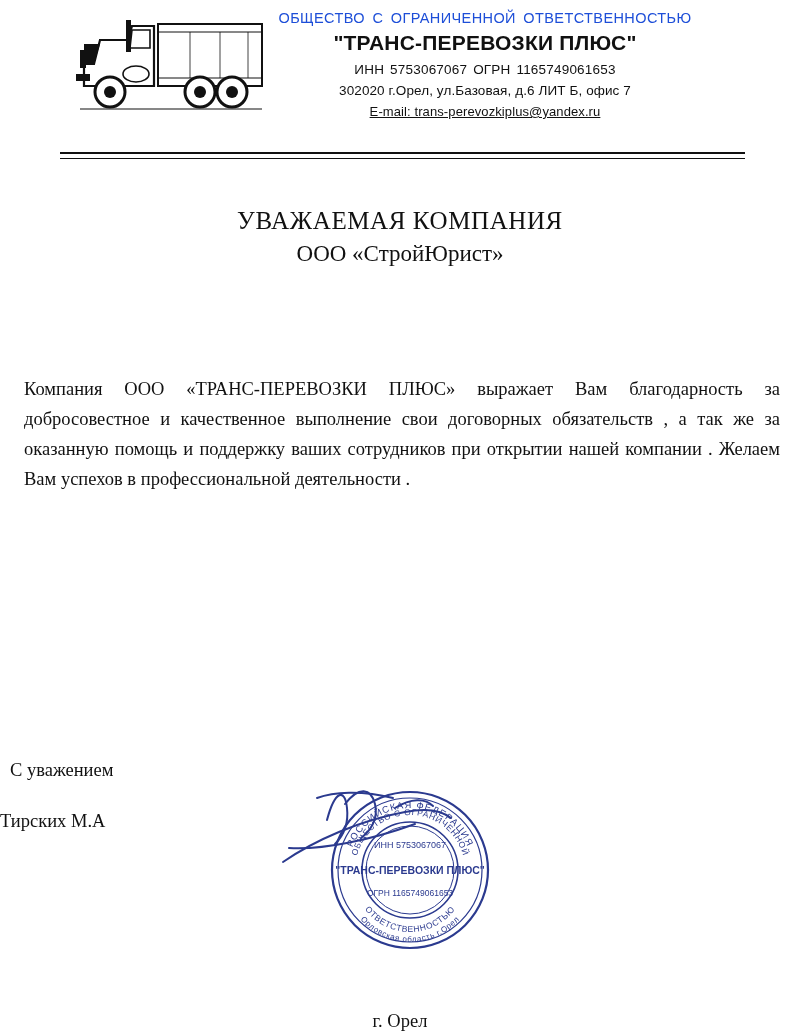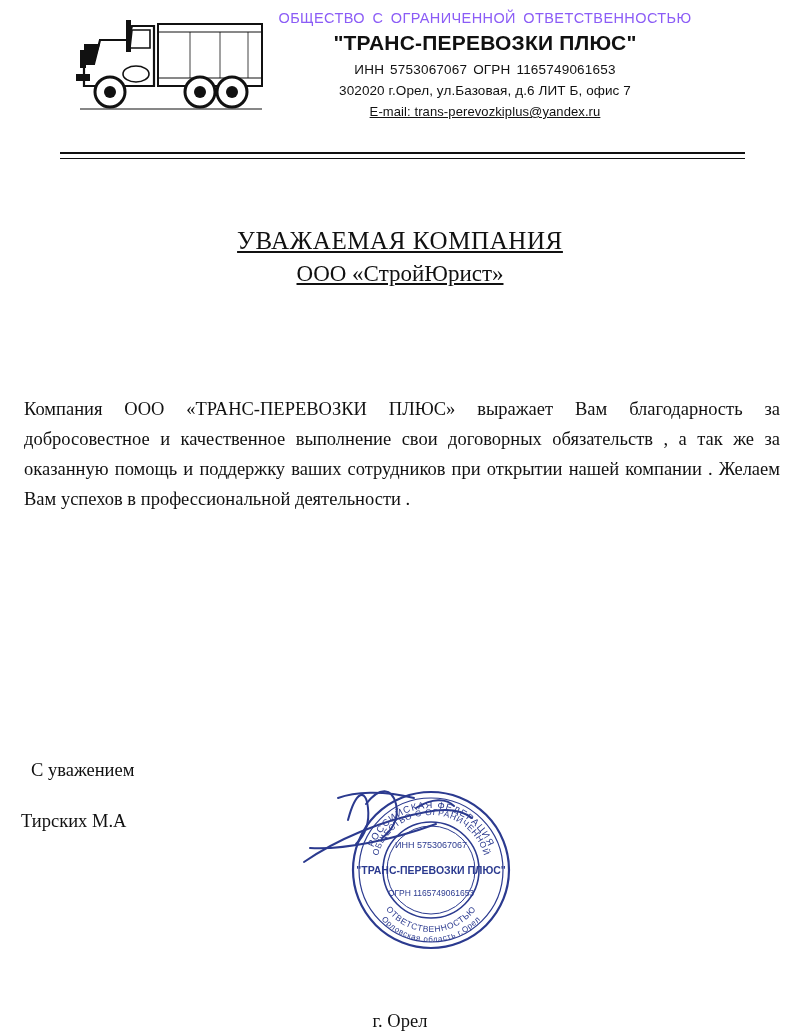--- a/index.html
+++ b/index.html
@@ -34,21 +34,21 @@
   .company-block {
     flex: 1 1 auto;
     text-align: center;
     padding-right: 60px;
     padding-top: 4px;
     font-family: "Liberation Sans", sans-serif;
   }
   .company-line1 {
     font-size: 14.5px;
     letter-spacing: 0.4px;
-    color: #8b5cf6;
+    color: #1d4ed8;
     word-spacing: 3px;
     margin-bottom: 5px;
   }
   .company-name {
     font-size: 21px;
     font-weight: bold;
     letter-spacing: 0.2px;
     margin-bottom: 7px;
   }
   .company-reg {
@@ -79,22 +79,21 @@
     margin-bottom: 4px;
   }
   .rule-thin {
     height: 1px;
     background: #111;
   }
 
   
   .addressee {
     text-align: center;
-    margin-top: 68px;
-    text-decoration: underline;
+    margin-top: 48px;
   }
   .addressee-title {
     font-size: 25px;
     letter-spacing: 0.6px;
   }
   .addressee-org {
     font-size: 23px;
     margin-top: 6px;
   }
 
@@ -106,21 +105,20 @@
     text-align: justify;
   }
   .body-text p { margin: 0; }
 
   
   .sig-area {
     position: absolute;
     left: 0;
     right: 0;
     top: 760px;
-    margin-left: 21px;
   }
   .regards {
     margin-left: 10px;
     font-size: 18.5px;
   }
   .sig-row {
     margin-top: 30px;
     display: flex;
     align-items: flex-start;
   }

